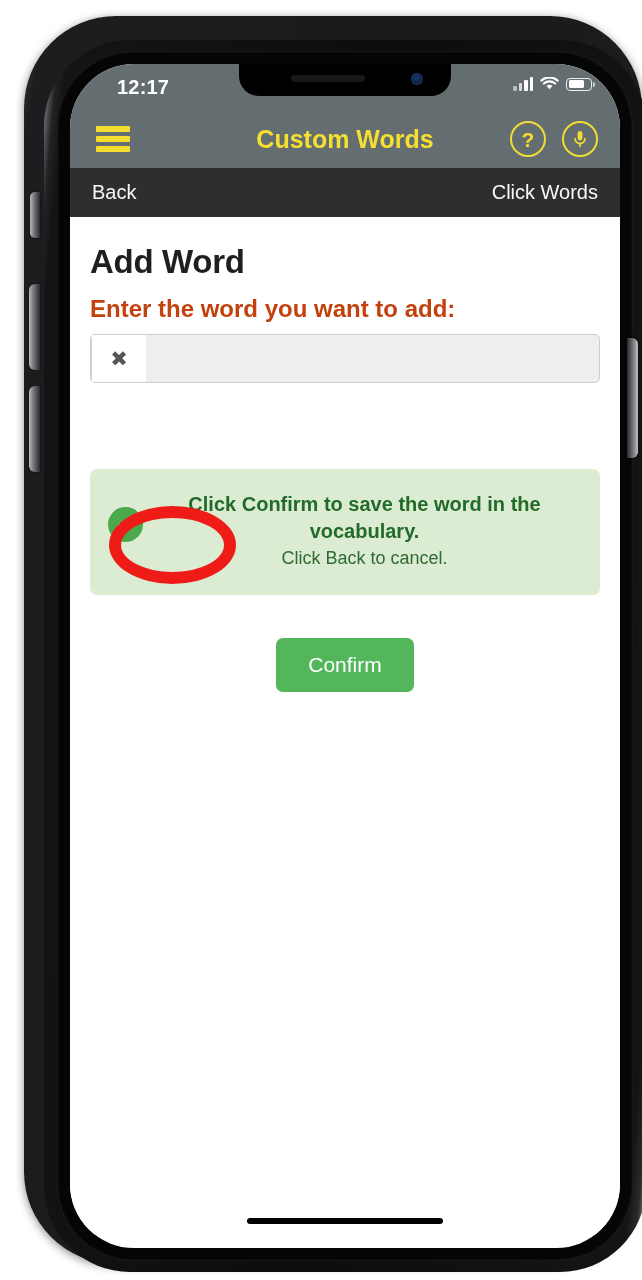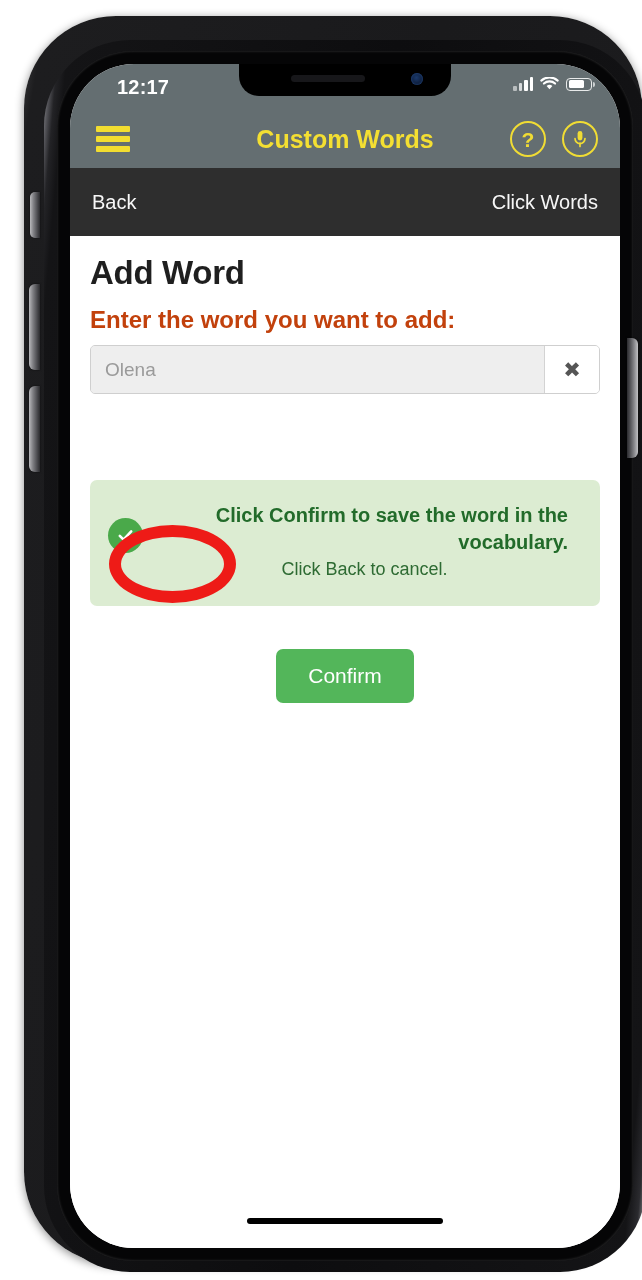--- a/index.html
+++ b/index.html
@@ -227,21 +227,21 @@
   }
   .circ-icon span {
     font-size: 21px;
     font-weight: bold;
     line-height: 1;
   }
 
   
   #nav-bar {
     position: relative;
-    height: 68px;
+    height: 49px;
     background: #2e2e2e;
     display: flex;
     align-items: center;
     justify-content: space-between;
     padding: 8px 22px;
     box-sizing: border-box;
   }
   #nav-bar span {
     color: #f7f7f7;
     font-size: 20px;
@@ -251,21 +251,21 @@
   
   #content {
     position: relative;
     background: #ffffff;
     height: 1018px;
     padding: 0 20px;
     box-sizing: border-box;
   }
   #page-title {
     margin: 0;
-    padding-top: 18px;
+    padding-top: 26px;
     font-size: 33px;
     font-weight: bold;
     color: #1f1f1f;
     letter-spacing: -0.3px;
   }
   #field-label {
     margin: 14px 0 11px 0;
     font-size: 24px;
     font-weight: bold;
     color: #c2410c;
@@ -343,21 +343,20 @@
   #alert-text {
     flex: 1;
     text-align: center;
     padding-right: 14px;
   }
   #alert-primary {
     font-size: 20px;
     font-weight: bold;
     color: #226b2a;
     line-height: 1.35;
-    text-align: right;
   }
   #alert-secondary {
     font-size: 18px;
     color: #2e6b33;
     margin-top: 3px;
   }
 
   
   #confirm-row {
     display: flex;
@@ -451,21 +450,20 @@
     <div id="nav-bar">
       <span>Back</span>
       <span>Click Words</span>
     </div>
 
     <div id="content">
       <h1 id="page-title">Add Word</h1>
       <div id="field-label">Enter the word you want to add:</div>
 
       <div id="input-row">
-        <input id="word-input" type="text" placeholder="Olena" style="">
         <button id="clear-button">✖</button>
       </div>
 
       <div id="annotation-ellipse"></div>
 
       <div id="alert-box">
         <div id="check-icon">
           <svg width="21" height="21" viewBox="0 0 21 21">
             <path d="M4.8 10.8 L8.6 14.6 L16.2 6.4" stroke="#ffffff" stroke-width="2.6" fill="none" stroke-linecap="round" stroke-linejoin="round"></path>
           </svg>

